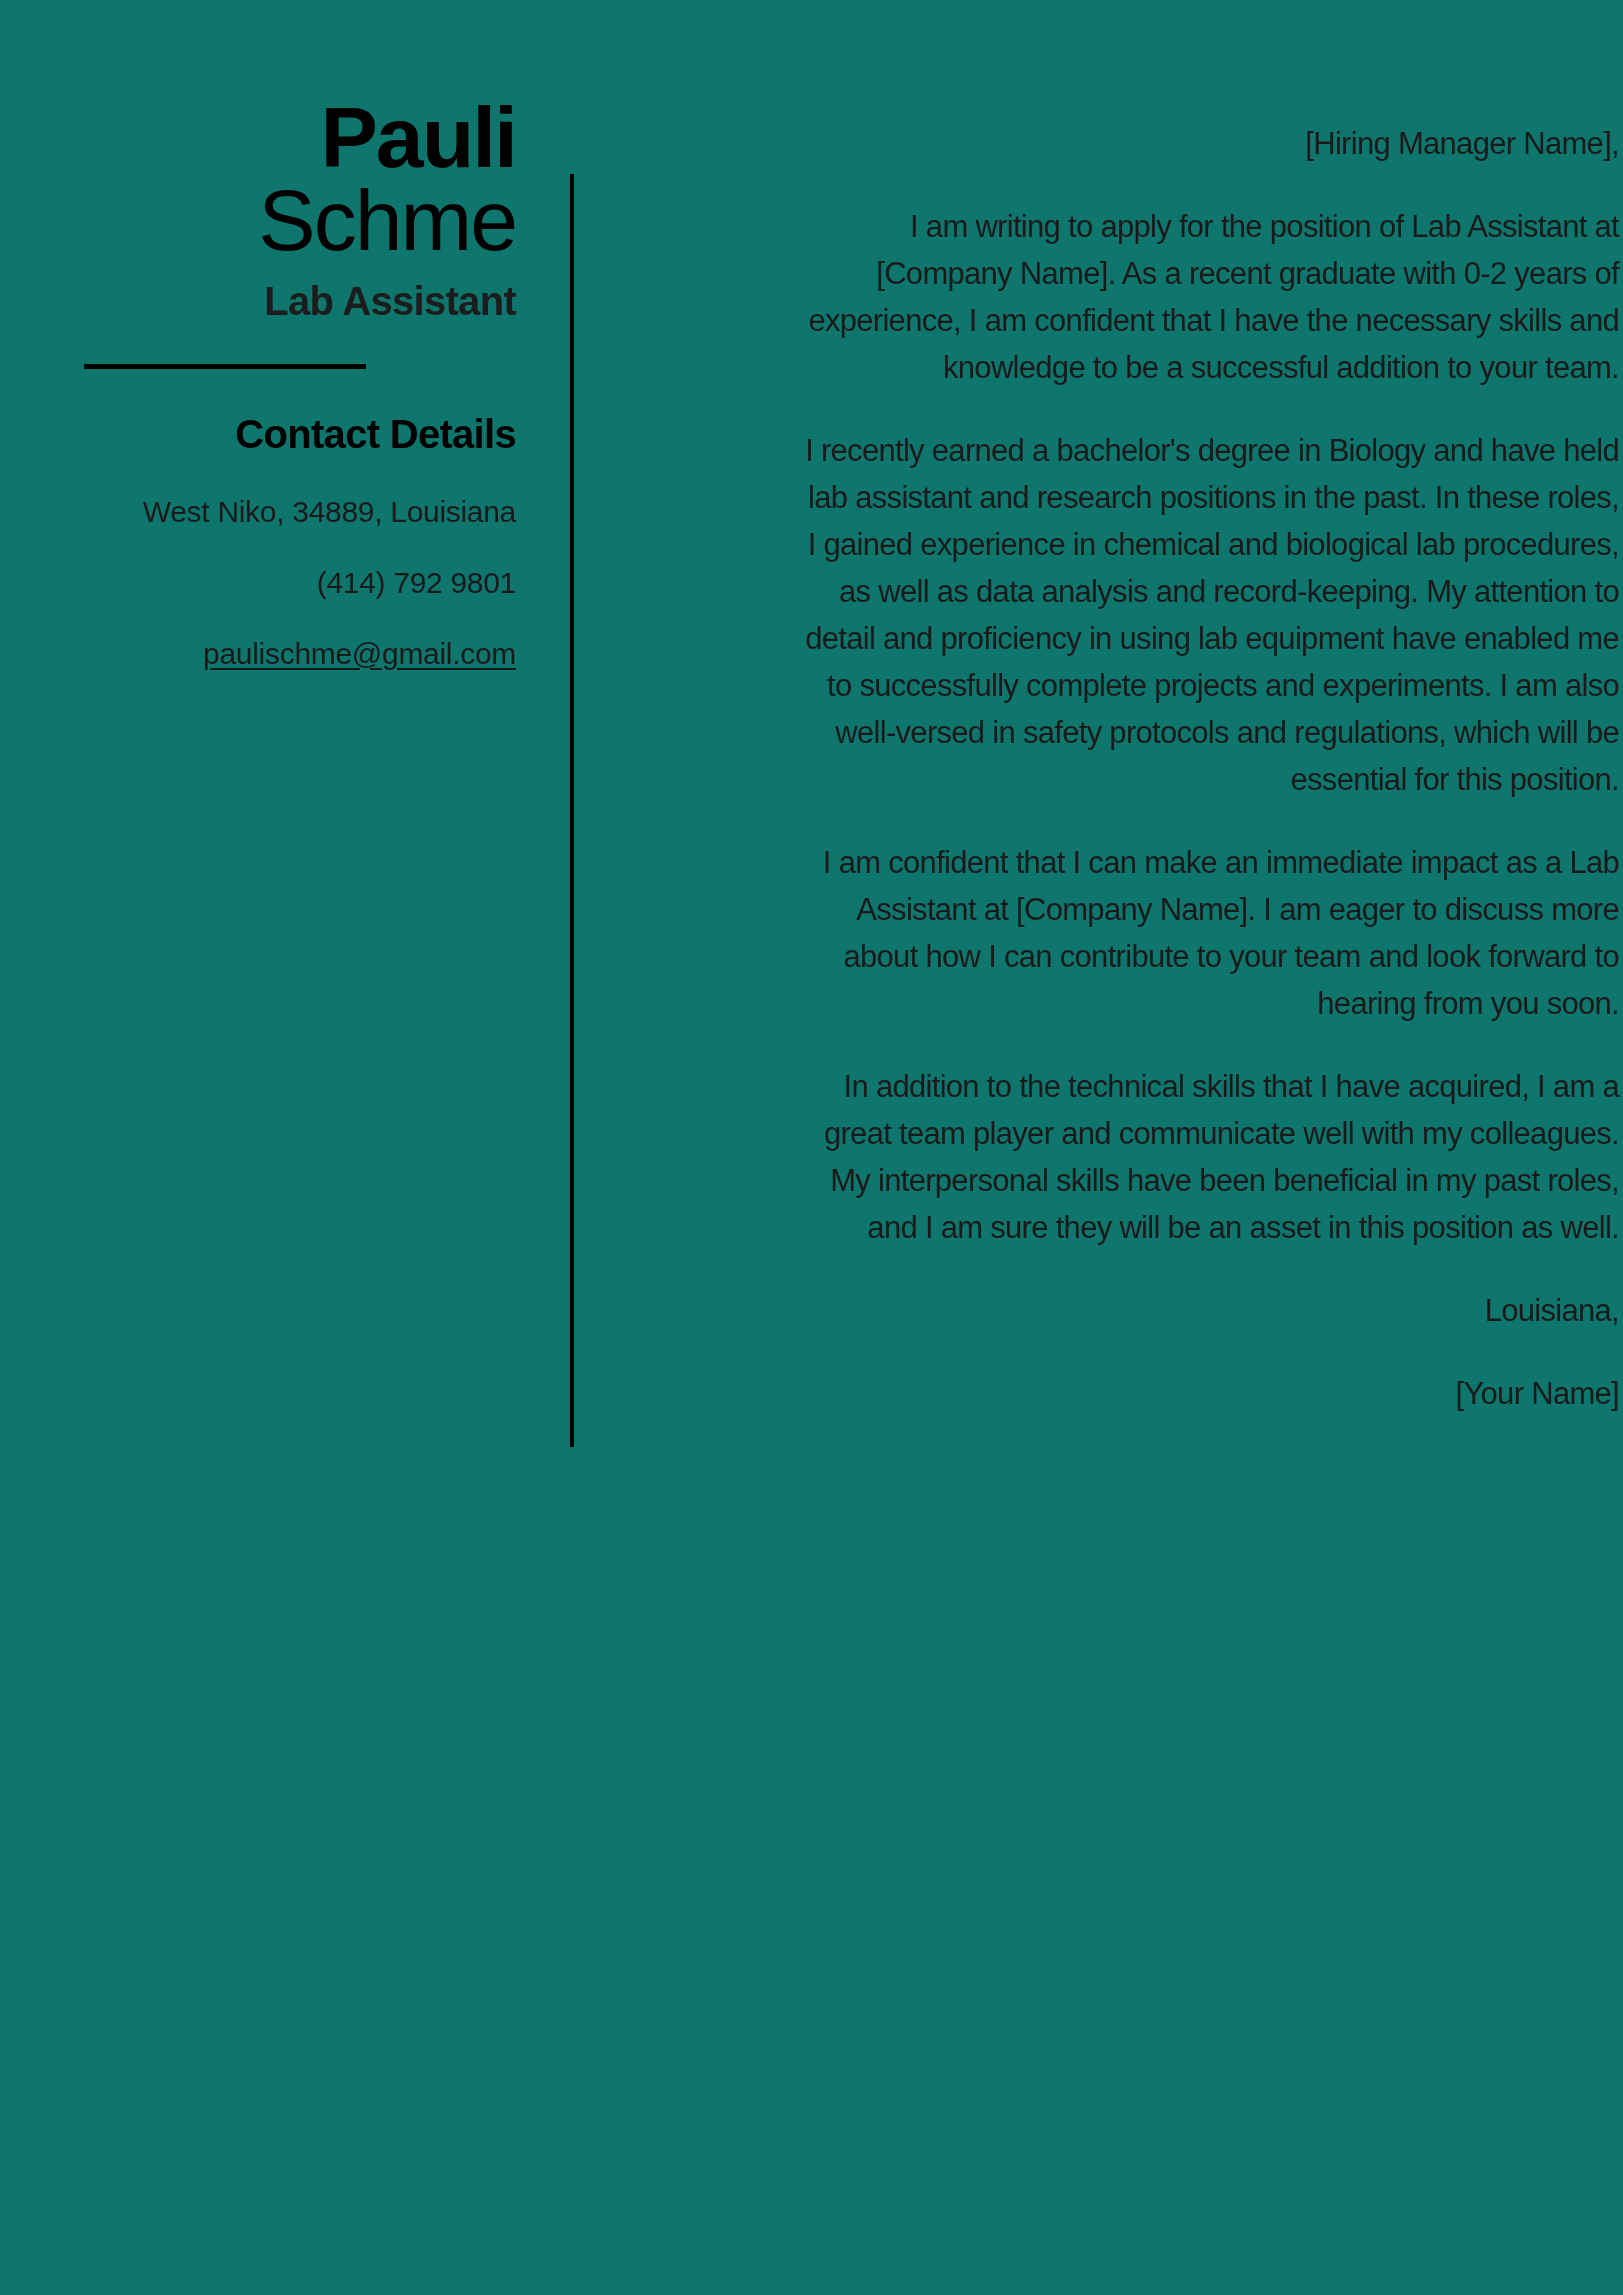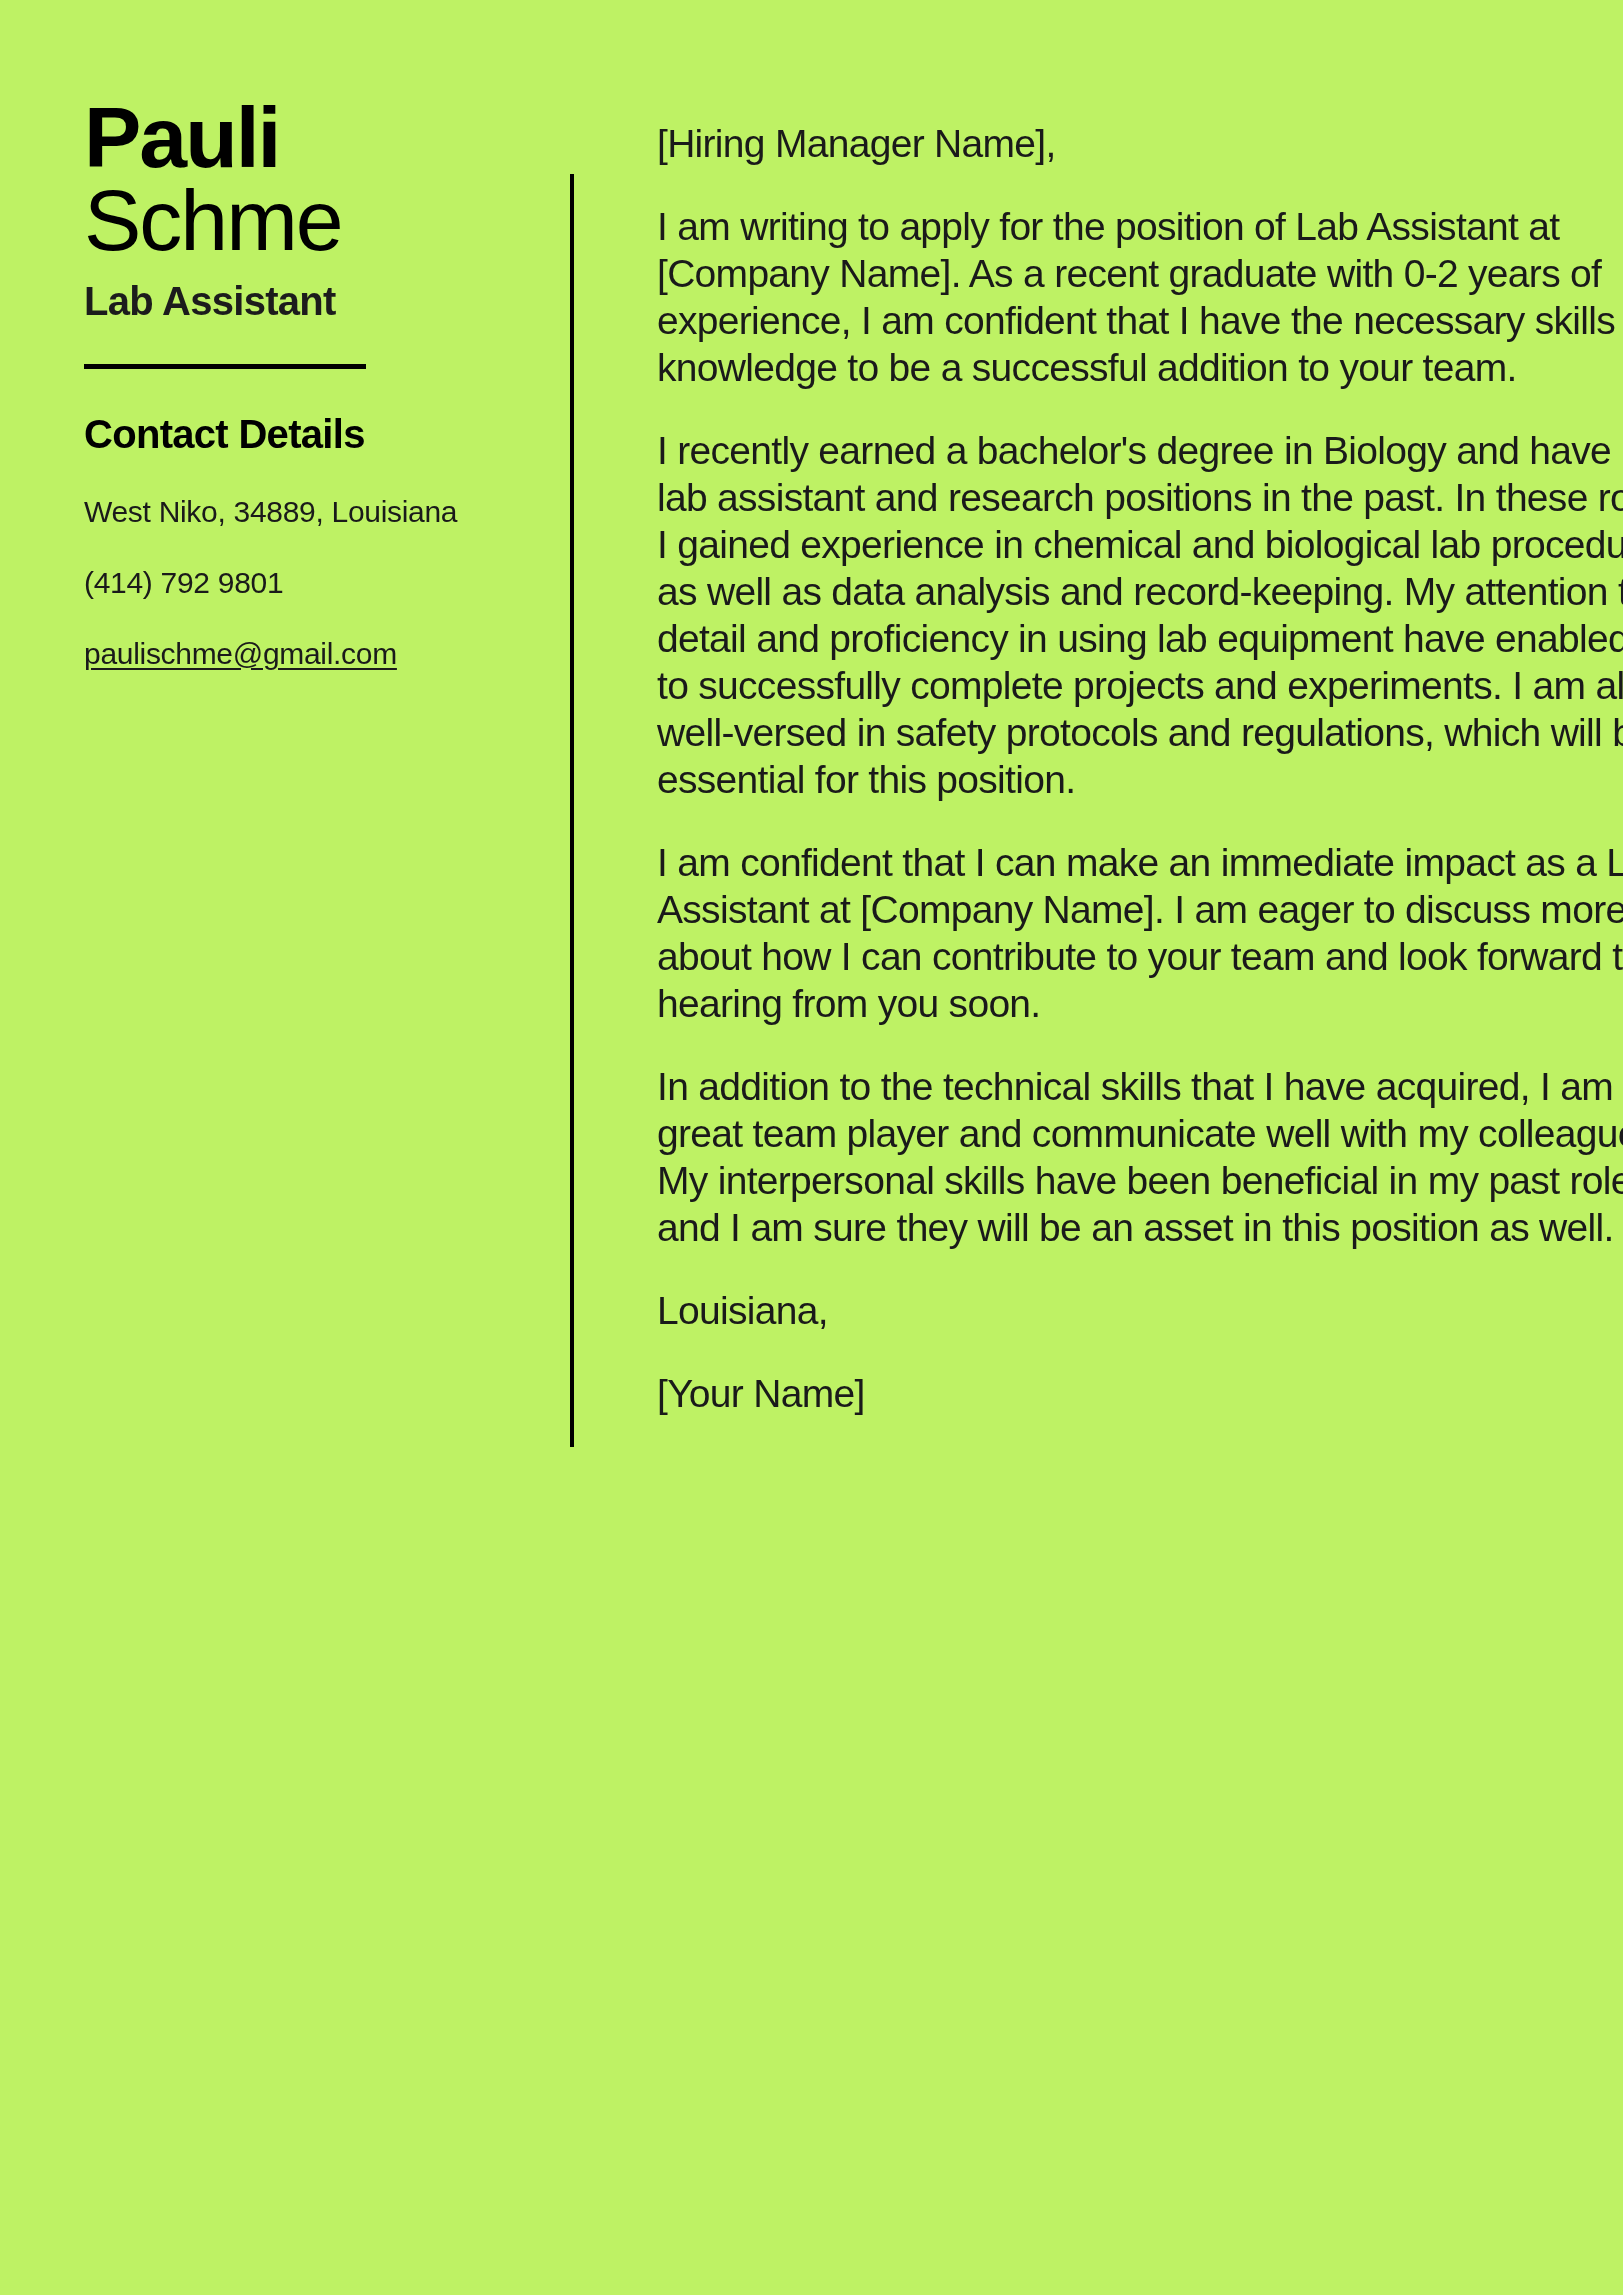--- a/index.html
+++ b/index.html
@@ -7,21 +7,22 @@
   body {
     font-family: "Liberation Sans", "DejaVu Sans", sans-serif;
     width: 1623px;
     height: 2295px;
     position: relative;
     color: #1a1a1a;
   }
   .page {
     position: absolute;
     inset: 0;
-    background: #bef264;
+    background: #0f766e;
+    text-align: right;
   }
 
   
   .left-col {
     position: absolute;
     left: 84px;
     top: 96px;
     width: 432px;
   }
   .name {
@@ -80,21 +81,21 @@
   }
 
   
   .right-col {
     position: absolute;
     left: 657px;
     top: 120px;
     width: 962px;
   }
   .right-col p {
-    font-size: 39px;
+    font-size: 31px;
     line-height: 47px;
     letter-spacing: -0.7px;
     color: #1a1a1a;
     white-space: pre;
     margin-bottom: 36px;
   }
   .right-col p:last-child { margin-bottom: 16px; }
 </style>
 </head>
 <body>

